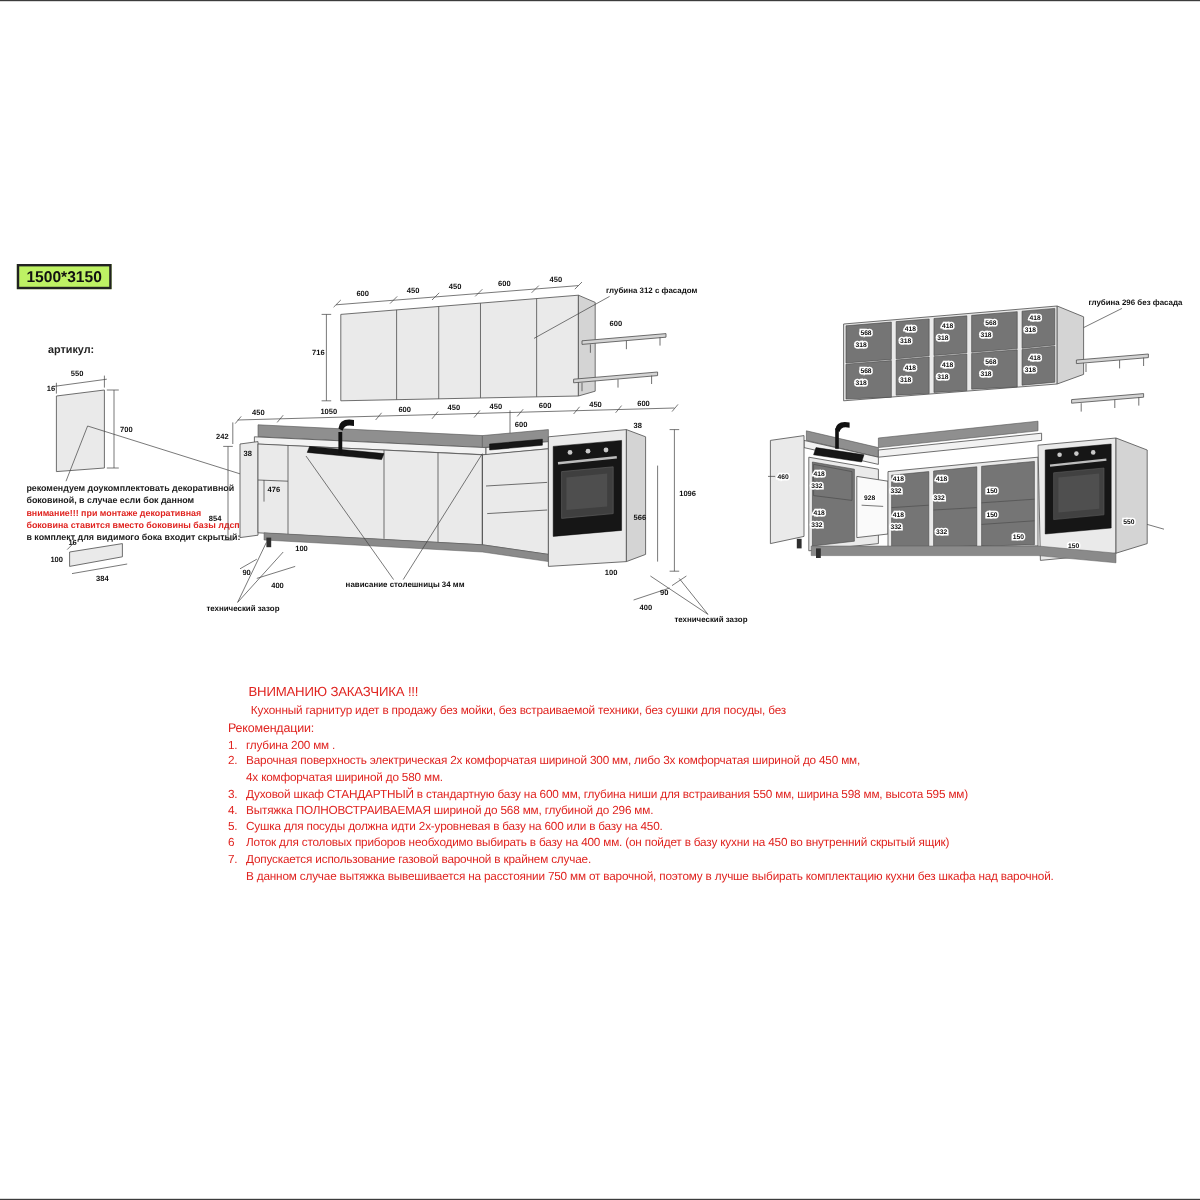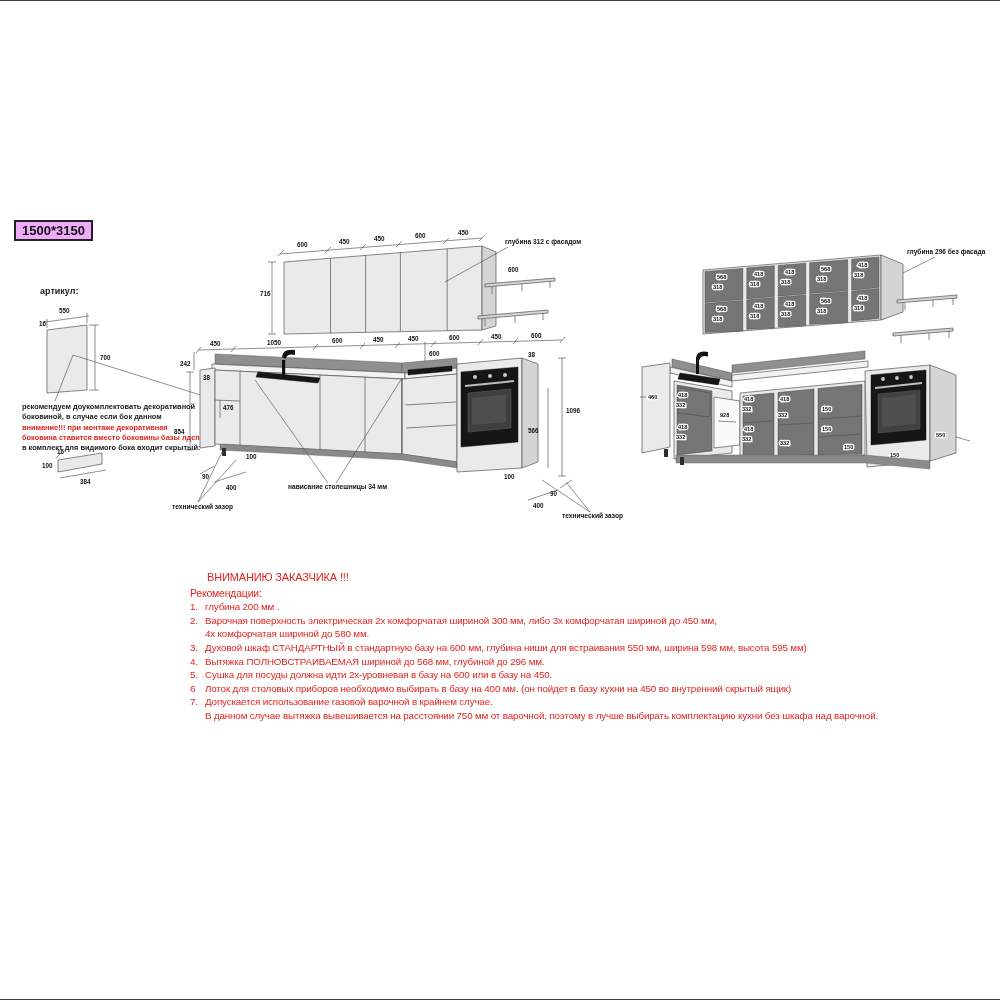--- a/index.html
+++ b/index.html
@@ -1,21 +1,21 @@
 <!DOCTYPE html>
 <html><head>
 <meta charset="utf-8">
 <style>
   html,body{margin:0;padding:0;}
   body{width:1000px;height:1000px;background:#ffffff;overflow:hidden;
        font-family:"Liberation Sans",sans-serif;position:relative;}
   .canvas{position:absolute;left:0;top:0;width:1000px;height:1000px;}
   .edge{position:absolute;left:0;width:1000px;height:1px;background:#3c3c3c;}
   .size-box{position:absolute;left:14px;top:220px;border:2px solid #222;
-            padding:1px 6px;font-weight:bold;font-size:13px;color:#111;background:#f0abfc;}
+            padding:1px 6px;font-weight:bold;font-size:13px;color:#111;background:#bef264;}
   .article{position:absolute;left:40px;top:286px;font-weight:bold;font-size:9px;color:#222;}
   .notes-left{position:absolute;left:22px;top:402px;width:180px;
               font-weight:bold;font-size:7.4px;line-height:10.3px;color:#1a1a1a;}
   .notes-left .red{color:#e02420;}
   svg{position:absolute;overflow:visible;}
   svg text{font-family:"Liberation Sans",sans-serif;}
   .dim{font-size:6.3px;font-weight:bold;fill:#111;}
   .note{font-size:6.6px;font-weight:bold;fill:#111;}
   .chip{font-size:5.6px;font-weight:bold;fill:#111;stroke:#ffffff;stroke-width:2.6px;paint-order:stroke;}
   .ln{stroke:#555;stroke-width:.7;fill:none;}
@@ -367,20 +367,21 @@
 
     <line class="dl" x1="336" y1="92" x2="350" y2="96"></line>
     <text class="chip" x="316" y="92">550</text>
 
     <polygon class="plinth" points="56,110 245,110 310,116 310,124 245,118 56,118"></polygon>
     <rect x="60" y="112" width="4" height="8" fill="#2e2e2e"></rect>
   </svg>
 
   <div class="notes-bottom">
     <div class="attn-title">ВНИМАНИЮ ЗАКАЗЧИКА !!!</div>
+    <div class="attn-line">Кухонный гарнитур идет в продажу без мойки, без встраиваемой техники, без сушки для посуды, без</div>
     <div class="rec-title">Рекомендации:</div>
 
     <div class="item">
       <span class="num">1.</span>
       <span class="body">
         <div>глубина  200 мм .</div>
       </span>
     </div>
     <div class="item">
       <span class="num">2.</span>

